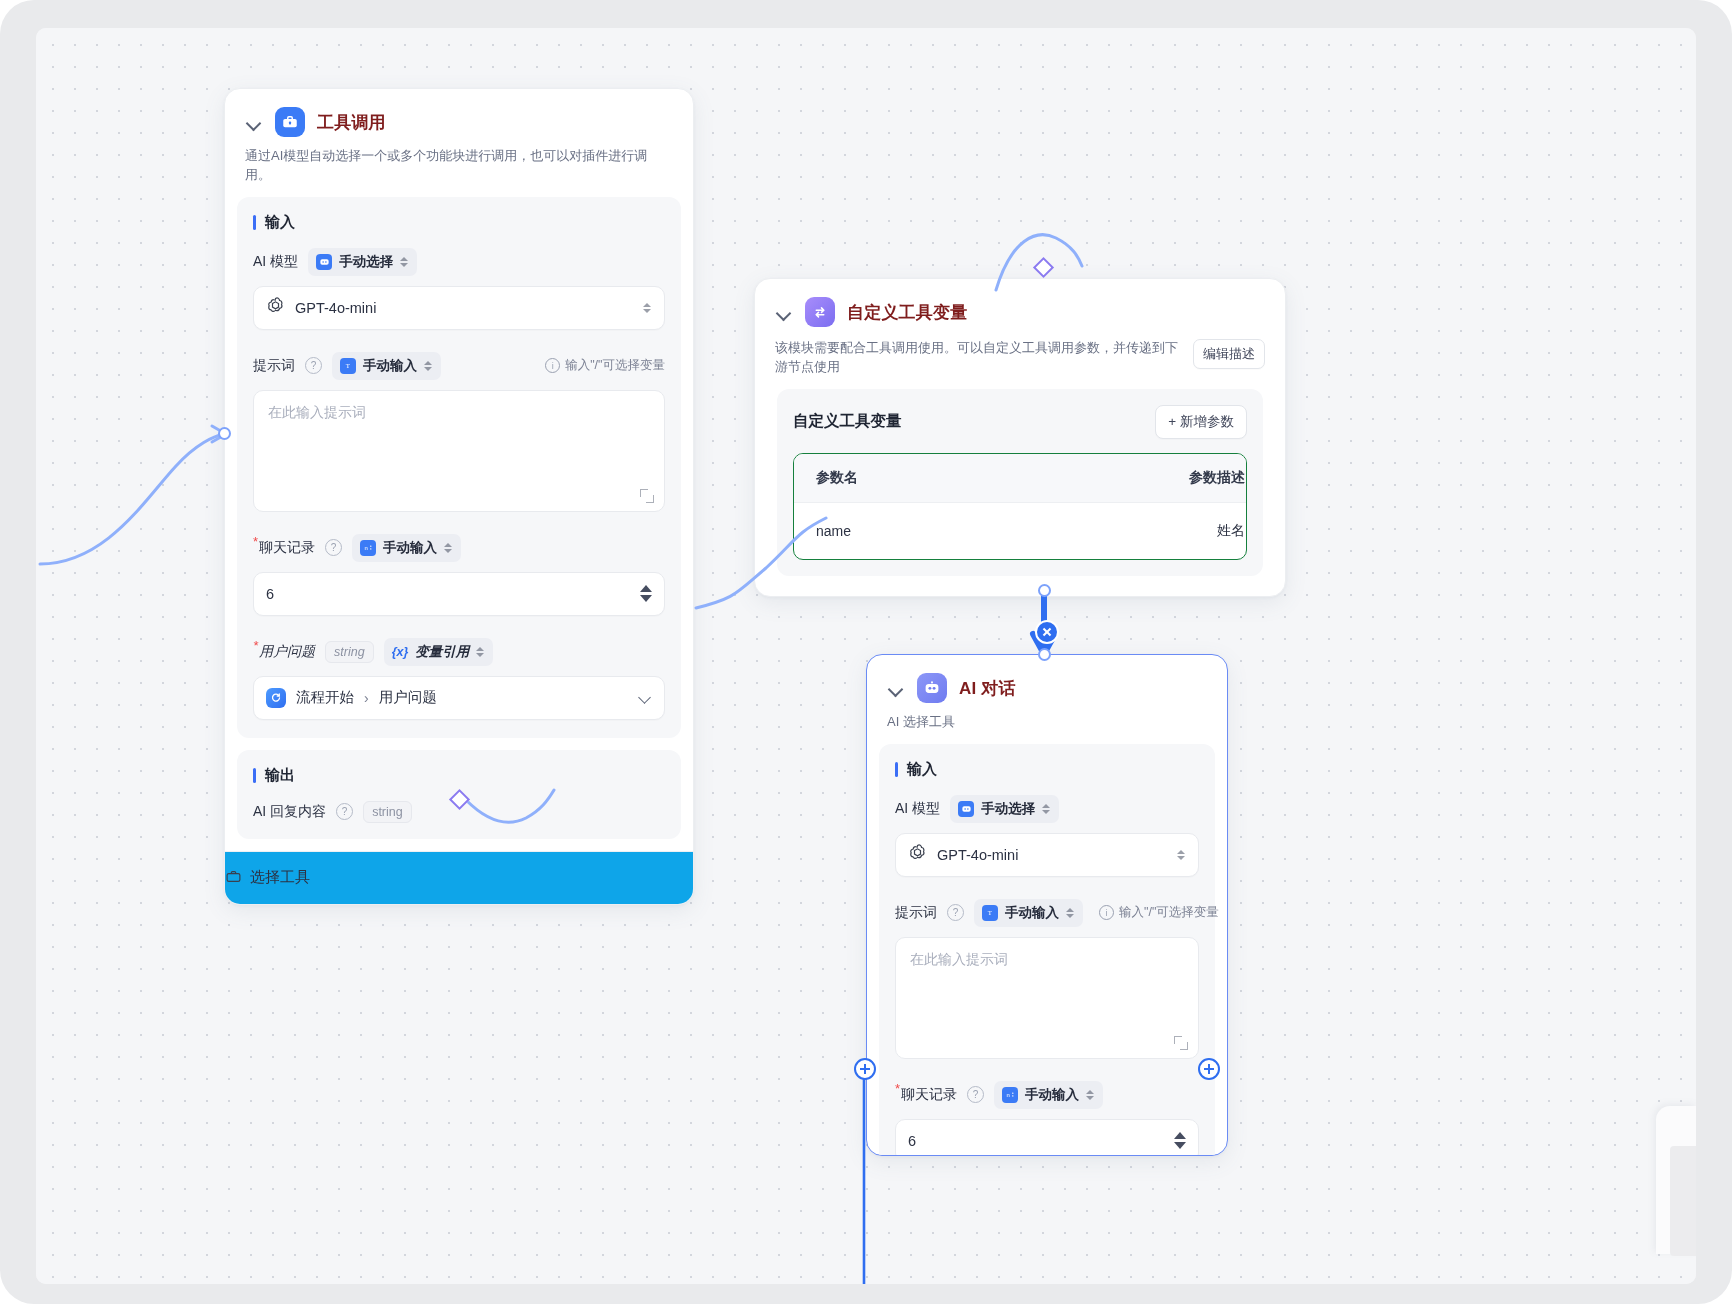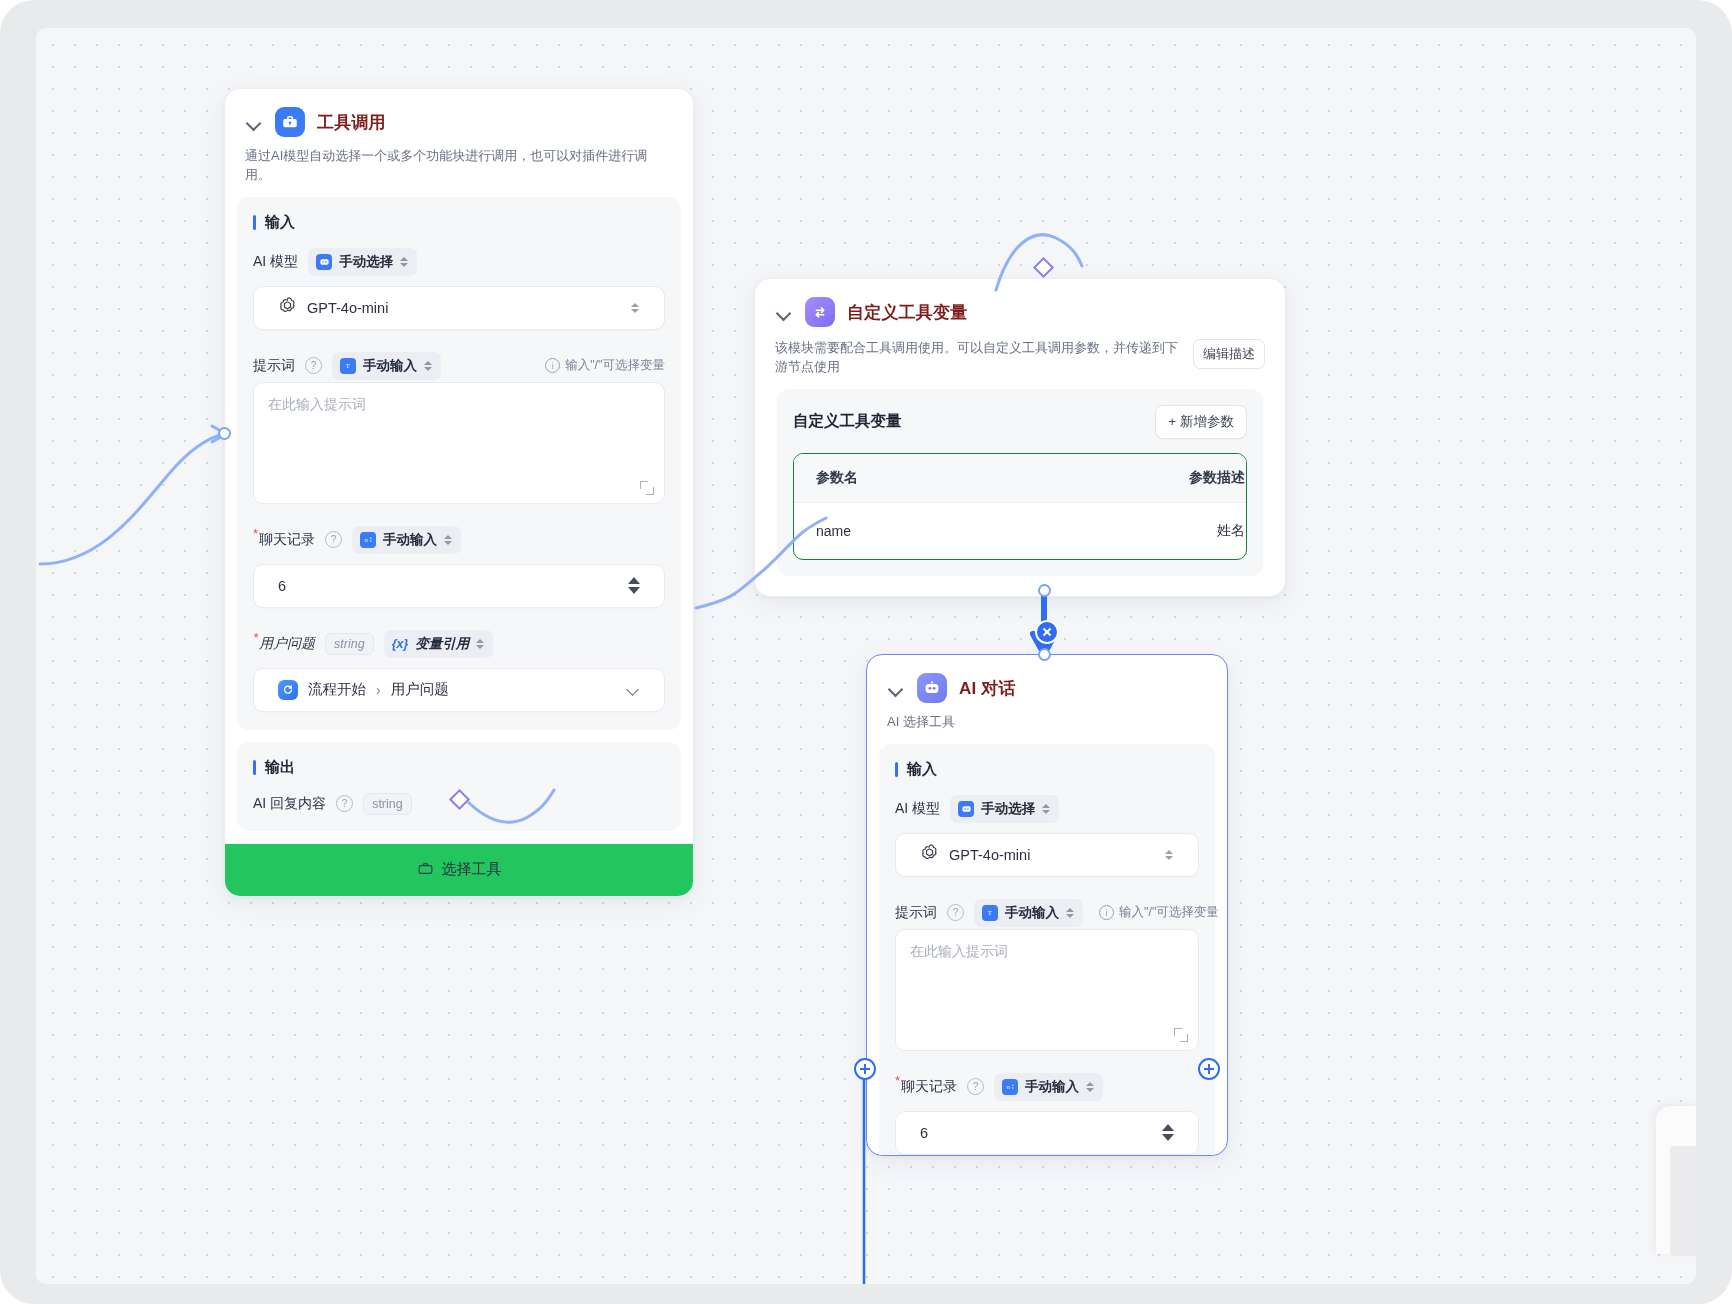--- a/index.html
+++ b/index.html
@@ -115,53 +115,53 @@
   .hint{
     margin-left:auto;display:flex;align-items:center;gap:5px;font-size:12.5px;color:#7b8193;white-space:nowrap;
   }
   .hint .ic{
     width:13px;height:13px;border:1.2px solid #9aa1b1;border-radius:50%;
     display:inline-flex;align-items:center;justify-content:center;font-size:9px;color:#9aa1b1;
   }
 
   .ctrl{
     margin-top:10px;background:#fff;border:1px solid #e8eaee;border-radius:10px;
-    height:42px;display:flex;align-items:center;padding:0 24px;gap:10px;
+    height:42px;display:flex;align-items:center;padding:0 12px;gap:10px;
     box-shadow:0 1px 1px rgba(20,30,60,.02);
   }
   .ctrl .val{font-size:14.5px;color:#2c3243;}
   .spin{margin-left:auto;display:flex;flex-direction:column;gap:3px;}
   .spin i{display:block;width:0;height:0;border-left:6px solid transparent;border-right:6px solid transparent;}
   .spin i.up{border-bottom:7px solid #464d60;}
   .spin i.dn{border-top:7px solid #464d60;}
   .caret-sm{margin-left:auto;}
 
   .textarea{
-    margin-top:2px;background:#fff;border:1px solid #e8eaee;border-radius:10px;
+    margin-top:10px;background:#fff;border:1px solid #e8eaee;border-radius:10px;
     height:96px;position:relative;padding:12px 14px;
   }
   .textarea .ph{font-size:14px;color:#a9aebc;}
   .expand{
     position:absolute;right:10px;bottom:8px;width:14px;height:14px;opacity:.5;
   }
   .expand:before,.expand:after{content:"";position:absolute;width:7px;height:7px;}
   .expand:before{left:0;top:0;border-left:1.8px solid #5b6376;border-top:1.8px solid #5b6376;}
   .expand:after{right:0;bottom:0;border-right:1.8px solid #5b6376;border-bottom:1.8px solid #5b6376;}
 
   .chev-dn{
     width:13px;height:13px;position:relative;flex:0 0 13px;
   }
   .chev-dn:before{
     content:"";position:absolute;left:1px;top:2px;width:8px;height:8px;
     border-right:1.8px solid #5b6376;border-bottom:1.8px solid #5b6376;transform:rotate(45deg);
   }
 
   .node-footer{
-    border-top:1px solid #eef0f3;height:52px;display:flex;align-items:center;justify-content:center;gap:8px;
-    font-size:15px;color:#2c3243;cursor:pointer;background:#22c55e;
+    border-top:1px solid #eef0f3;height:52px;display:flex;align-items:center;justify-content:flex-start;gap:8px;
+    font-size:15px;color:#2c3243;cursor:pointer;background:#0ea5e9;
   }
 
   
   .panel{
     margin:0 22px 20px 22px;background:#f6f7f9;border-radius:12px;padding:16px 16px 16px 16px;
   }
   .panel-head{display:flex;align-items:center;margin-bottom:14px;}
   .panel-title{font-size:15.5px;font-weight:700;color:#1f2533;}
   .panel-head .btn-outline{margin-left:auto;font-size:13.5px;padding:7px 12px;border-radius:8px;}
   .tbl{background:#fff;border:1px solid #15803d;border-radius:10px;overflow:hidden;}

